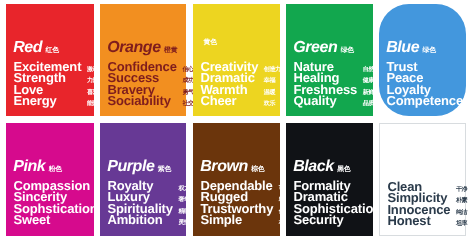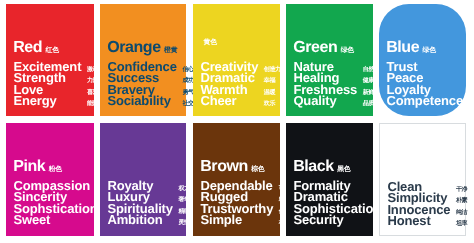--- a/index.html
+++ b/index.html
@@ -20,21 +20,21 @@
   .card.r1{top:123.2px;height:112.8px;}
   .card.c0{width:88px;}
   .card.c1{width:86.4px;}
   .card.c2{width:86.6px;}
   .card.c3{width:86.6px;}
   .card.c4{width:86.6px;}
   .card.outlined{border:1px solid #d8dcdf;}
 
   .title{position:absolute;left:7.2px;top:36.3px;font-weight:bold;white-space:nowrap;
          display:flex;align-items:baseline;line-height:1;}
-  .tname{font-size:16px;letter-spacing:-0.42px;}
+  .tname{font-size:16px;letter-spacing:-0.42px;font-style:italic;}
   .tcn{font-size:6.9px;margin-left:3.4px;font-weight:bold;letter-spacing:-0.3px;
        position:relative;top:-0.4px;}
 
   .rows{position:absolute;left:7.4px;top:59.2px;border-collapse:collapse;}
   .row{white-space:nowrap;height:8.25px;}
   .en{font-size:13px;font-weight:bold;letter-spacing:-0.14px;padding:0 5.6px 0 0;
       line-height:8.25px;vertical-align:baseline;}
   .cn{font-size:6.1px;font-weight:bold;letter-spacing:-0.55px;padding:0;
       line-height:8.25px;vertical-align:baseline;}
 </style>
@@ -61,21 +61,21 @@
             <td class="en">Love</td>
             <td class="cn">喜爱</td>
           </tr>
           <tr class="row">
             <td class="en">Energy</td>
             <td class="cn">能量</td>
           </tr>
         </tbody>
       </table>
     </div>
-    <div class="card r0 c1" style="background: rgb(242, 143, 32); color: #0c4a6e; padding-left: 15px;">
+    <div class="card r0 c1" style="background: rgb(242, 143, 32); color: #7f1d1d; padding-left: 15px;">
       <div class="title">
         <span class="tname">Orange</span>
         <span class="tcn">橙黄</span>
       </div>
       <table class="rows">
         <tbody>
           <tr class="row">
             <td class="en">Confidence</td>
             <td class="cn">信心</td>
           </tr>
@@ -191,20 +191,24 @@
             <td class="cn">精练</td>
           </tr>
           <tr class="row">
             <td class="en">Sweet</td>
             <td class="cn">甜蜜</td>
           </tr>
         </tbody>
       </table>
     </div>
     <div class="card r1 c1" style="background: rgb(103, 57, 149); color: rgb(255, 255, 255);">
+      <div class="title">
+        <span class="tname">Purple</span>
+        <span class="tcn">紫色</span>
+      </div>
       <table class="rows">
         <tbody>
           <tr class="row">
             <td class="en">Royalty</td>
             <td class="cn">权力</td>
           </tr>
           <tr class="row">
             <td class="en">Luxury</td>
             <td class="cn">奢华</td>
           </tr>

